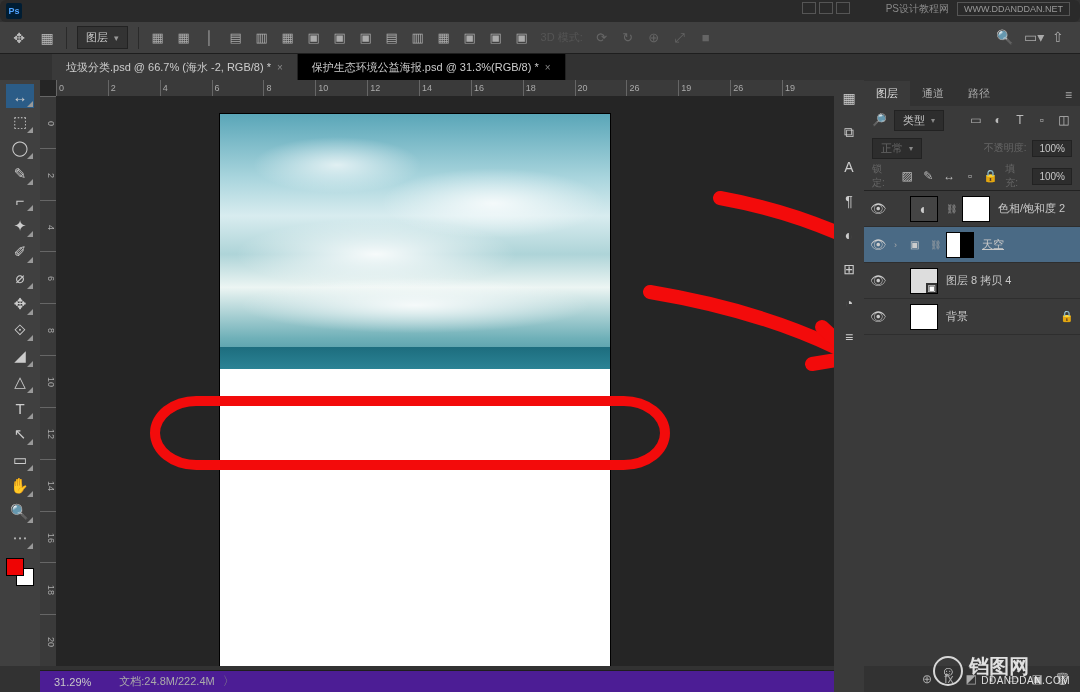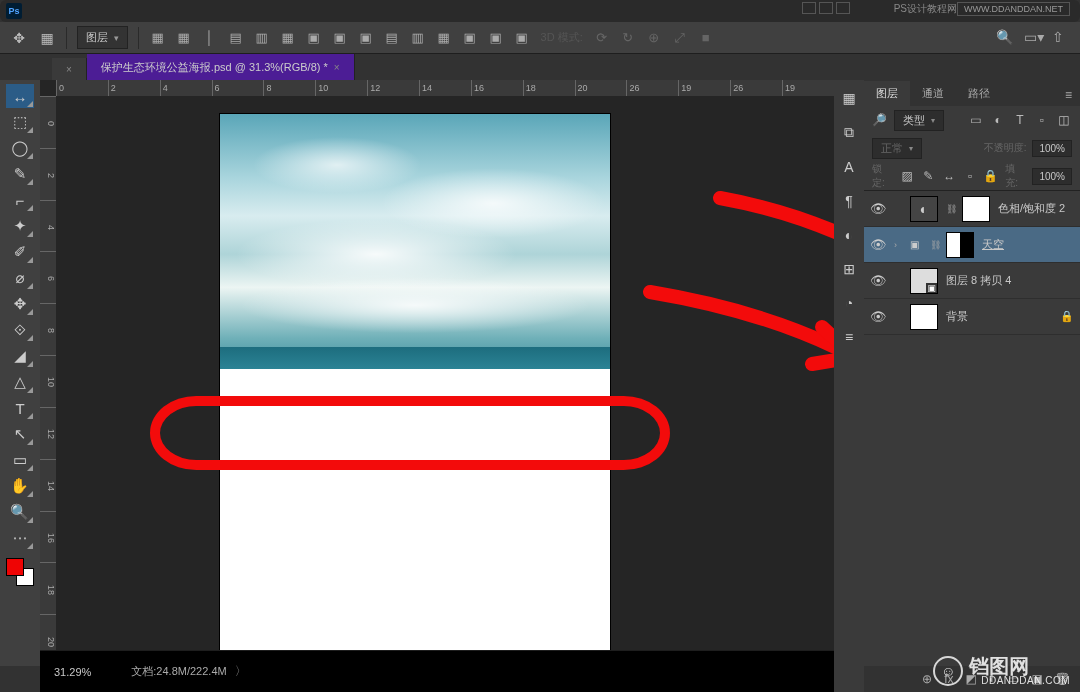--- a/index.html
+++ b/index.html
@@ -1,36 +1,36 @@
 <!DOCTYPE html>
 <html><head>
 <meta charset="utf-8">
 <style>
   * { margin:0; padding:0; box-sizing:border-box; font-family:"Microsoft YaHei",sans-serif; user-select:none; }
   body { width:1080px; height:692px; background:#323232; color:#c8c8c8; font-size:12px; overflow:hidden; position:relative;}
   .top { height:22px; background:#2a2a2a; display:flex; align-items:center; padding:0 6px; gap:4px;border-radius:6px;}
   .ps-logo{ width:16px; height:16px; background:#001d33; color:#4fa3ff; font-size:9px; font-weight:bold; display:flex;align-items:center;justify-content:center;border-radius:2px;}
   .menu-item { padding:2px 6px; color:#ccc; font-size:12px; cursor:default;}
-  .watermark-top{ position:absolute; top:2px; right:10px; font-size:10px; color:#888; display:flex; align-items:center;margin-left:37px;}
+  .watermark-top{ position:absolute; top:2px; right:10px; font-size:10px; color:#888; display:flex; gap:8px; align-items:center;margin-left:37px;}
   .watermark-top .box{padding:1px 6px;border:1px solid #555;font-size:9px;color:#999;}
   .wc{ position:absolute; top:2px; right:230px; display:flex; gap:3px;}
   .wc div{width:14px;height:12px;border:1px solid #555;}
   .optbar{ height:32px; background:#404040; display:flex; align-items:center; padding:0 10px; gap:10px; border-bottom:1px solid #1e1e1e;}
   .tool-ico{ width:18px;height:18px;display:flex;align-items:center;justify-content:center;color:#bbb;font-size:14px;}
   .sep{width:1px;height:22px;background:#2a2a2a;}
   .dd{ background:#333;padding:3px 8px;border:1px solid #222;display:flex;align-items:center;gap:6px;font-size:11px;}
   .dd:after{content:"▾";font-size:9px;color:#999;}
   .icon-row{display:flex;gap:8px;}
   .icon-row .ic{width:18px;height:18px;display:flex;align-items:center;justify-content:center;color:#aaa;font-size:13px;}
   .ic.dis{color:#555;}
   .right-ico{margin-left:auto;display:flex;gap:10px;}
   .right-ico .ic{width:18px;height:18px;color:#aaa;font-size:14px;}
   .tabs{ height:26px; background:#323232; display:flex; align-items:flex-end; padding-left:52px; gap:0;}
   .tab{ padding:6px 14px 5px; background:#3a3a3a; color:#ccc; font-size:11px; display:flex;align-items:center;gap:6px;border-right:1px solid #222;}
-  .tab.active{ background:#4c1d95;}
+  .tab.active{ background:#000000;}
   .tab .x{font-size:10px;color:#888;}
   .work{ position:absolute; top:80px; left:40px; right:246px; bottom:26px; background:#252525; overflow:hidden;}
   .ruler-h{position:absolute;top:0;left:16px;right:0;height:16px;background:#3a3a3a;display:flex;color:#aaa;font-size:9px;}
   .ruler-h .tick{flex:1;border-left:1px solid #666;padding-left:2px;display:flex;align-items:center;}
   .ruler-v{position:absolute;top:16px;left:0;width:16px;bottom:0;background:#3a3a3a;display:flex;flex-direction:column;color:#aaa;font-size:9px;}
   .ruler-v .tick{flex:1;border-top:1px solid #666;display:flex;align-items:flex-start;justify-content:center;writing-mode:vertical-rl;padding-top:2px;}
   .canvas{ position:absolute; top:34px; left:180px; width:390px; height:554px; background:#fff; box-shadow:0 0 0 1px #000;}
   .sky{ position:absolute;top:0;left:0;right:0;height:255px; background:linear-gradient(180deg,#5aa6b8 0%,#a9d5dd 25%,#d8ecef 40%,#aed4d8 55%,#ecf5f3 68%,#6fb0b8 88%,#3c8d9c 100%); overflow:hidden;}
   .sky:before{content:"";position:absolute;inset:0;background:
      radial-gradient(ellipse 120px 40px at 30% 20%,rgba(255,255,255,.7),transparent 70%),
@@ -44,21 +44,21 @@
   .arrow1{ top:108px; left:670px; width:230px; height:100px;}
   .arrow2{ top:192px; left:600px; width:240px; height:100px;}
   .line3{ top:306px; left:860px; width:220px; height:12px; background:#f30b0b; border-radius:6px;}
   .toolbar{ position:absolute; top:80px; left:0; width:40px; bottom:26px; background:#404040; display:flex; flex-direction:column; align-items:center; padding-top:4px; gap:2px;}
   .tbtn{ width:28px;height:24px;display:flex;align-items:center;justify-content:center;color:#ccc;font-size:15px;position:relative;}
   .tbtn.sel{ background:#2b5c87;}
   .tbtn .tri{position:absolute;bottom:1px;right:1px;width:0;height:0;border:3px solid transparent;border-right-color:#999;border-bottom-color:#999;}
   .swatch{ margin-top:6px; position:relative; width:28px;height:28px;}
   .swatch .fg{position:absolute;top:0;left:0;width:18px;height:18px;background:#ef0404;border:1px solid #000;}
   .swatch .bg{position:absolute;bottom:0;right:0;width:18px;height:18px;background:#fff;border:1px solid #000;}
-  .status{ position:absolute; bottom:0; left:40px; right:246px; height:42px; background:#000000; display:flex; align-items:center; padding:0 14px; gap:40px; font-size:11px;border-top:1px solid #1e1e1e;}
+  .status{ position:absolute; bottom:0; left:40px; right:246px; height:22px; background:#4c1d95; display:flex; align-items:center; padding:0 14px; gap:28px; font-size:11px;border-top:1px solid #1e1e1e;}
   .status .z{}
   .status .d{color:#aaa;}
   .status .chev{margin-left:8px;color:#888;font-size:12px;}
   .rcol{ position:absolute; top:80px; right:216px; width:30px; bottom:0; background:#3a3a3a; display:flex;flex-direction:column;align-items:center;padding-top:10px;gap:18px;}
   .rcol .ic{font-size:14px;color:#ccc;}
   .panel{ position:absolute; top:80px; right:0; width:216px; bottom:0; background:#3a3a3a; display:flex; flex-direction:column;}
   .ptabs{display:flex;height:26px;background:#323232;align-items:flex-end;}
   .ptab{padding:5px 12px;font-size:11px;color:#aaa;}
   .ptab.active{background:#3a3a3a;color:#ddd;}
   .prow{display:flex;align-items:center;padding:4px 8px;gap:6px;height:28px;}
@@ -140,20 +140,21 @@
   </span>
   <div class="right-ico">
     <span class="ic">🔍</span>
     <span class="ic">▭▾</span>
     <span class="ic">⇧</span>
   </div>
 </div>
 
 <div class="tabs" id="tabsHost">
     <div class="tab">
+      <span>垃圾分类.psd @ 66.7% (海水 -2, RGB/8) *</span>
       <span class="x">×</span>
     </div>
     <div class="tab active">
       <span>保护生态环境公益海报.psd @ 31.3%(RGB/8) *</span>
       <span class="x">×</span>
     </div>
   </div>
 
 <div class="toolbar" id="toolsHost">
     <div class="tbtn sel">↔<span class="tri"></span></div>

